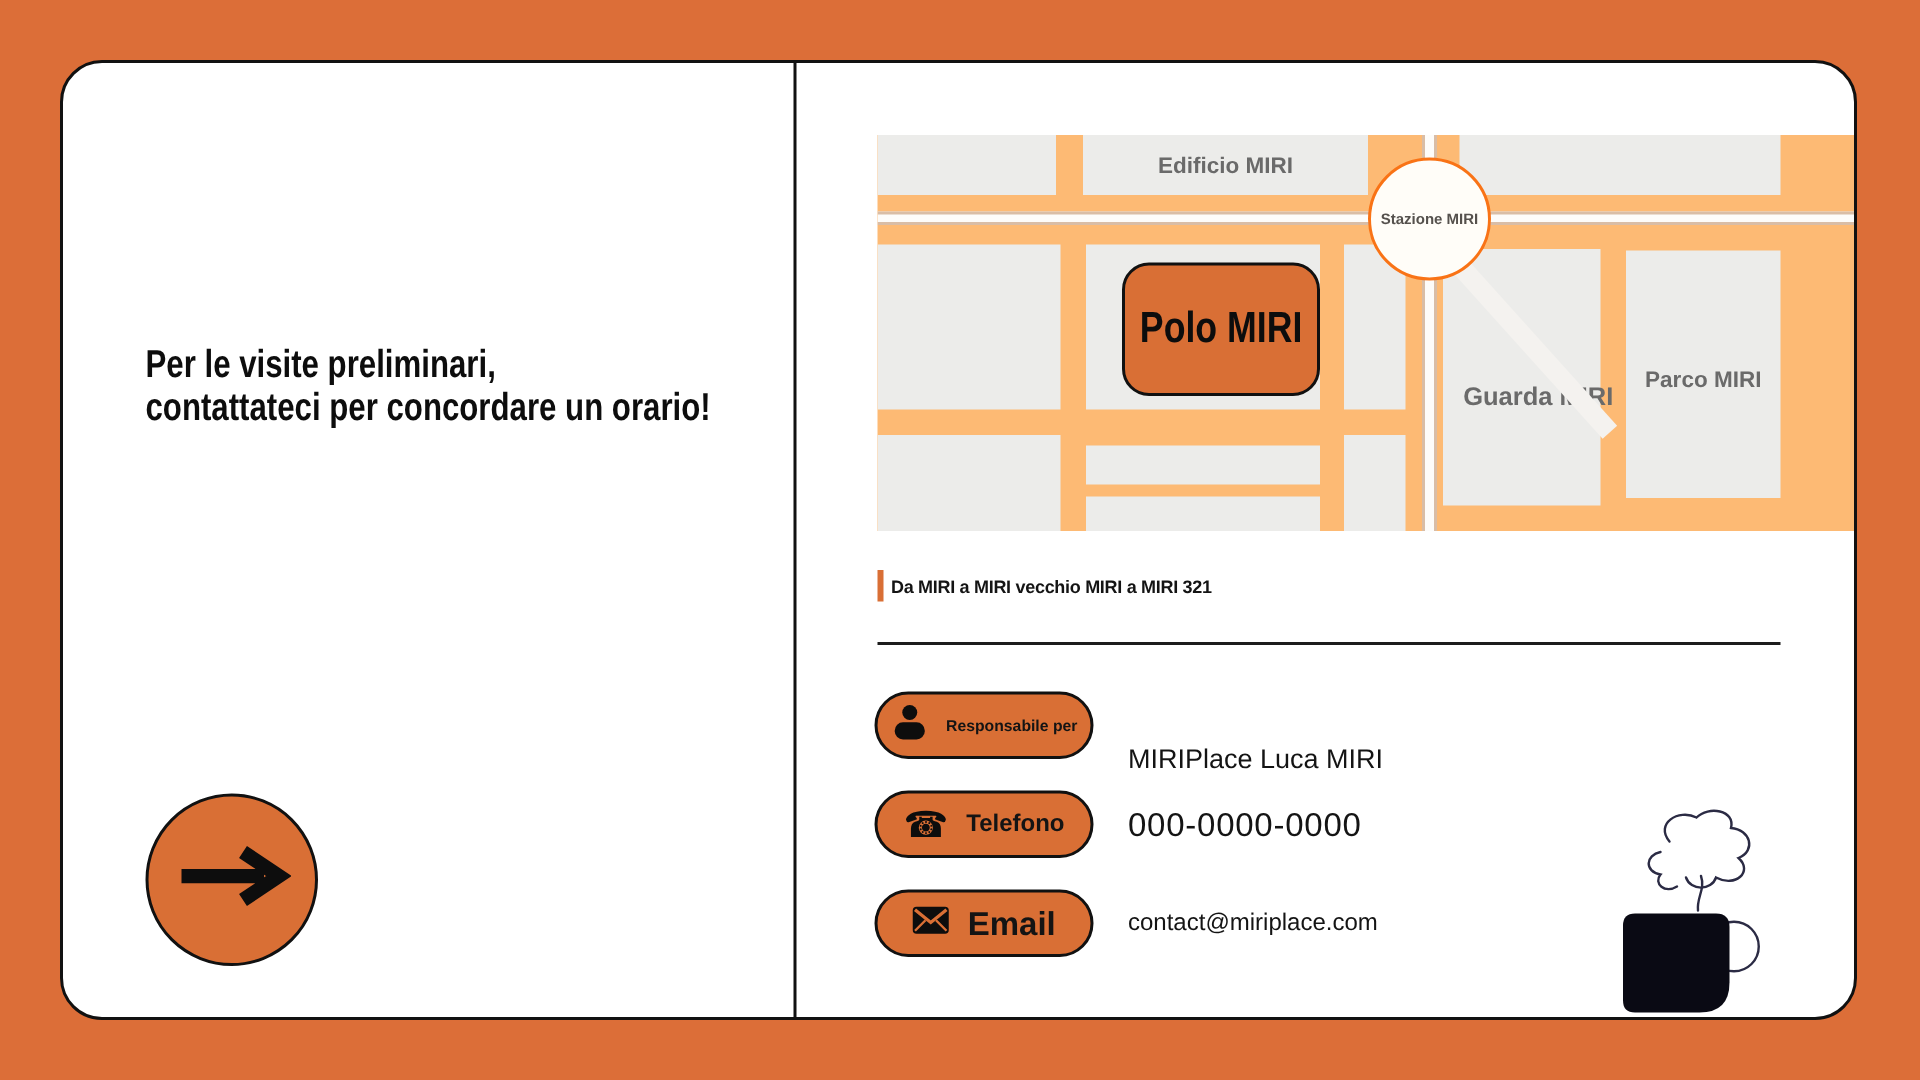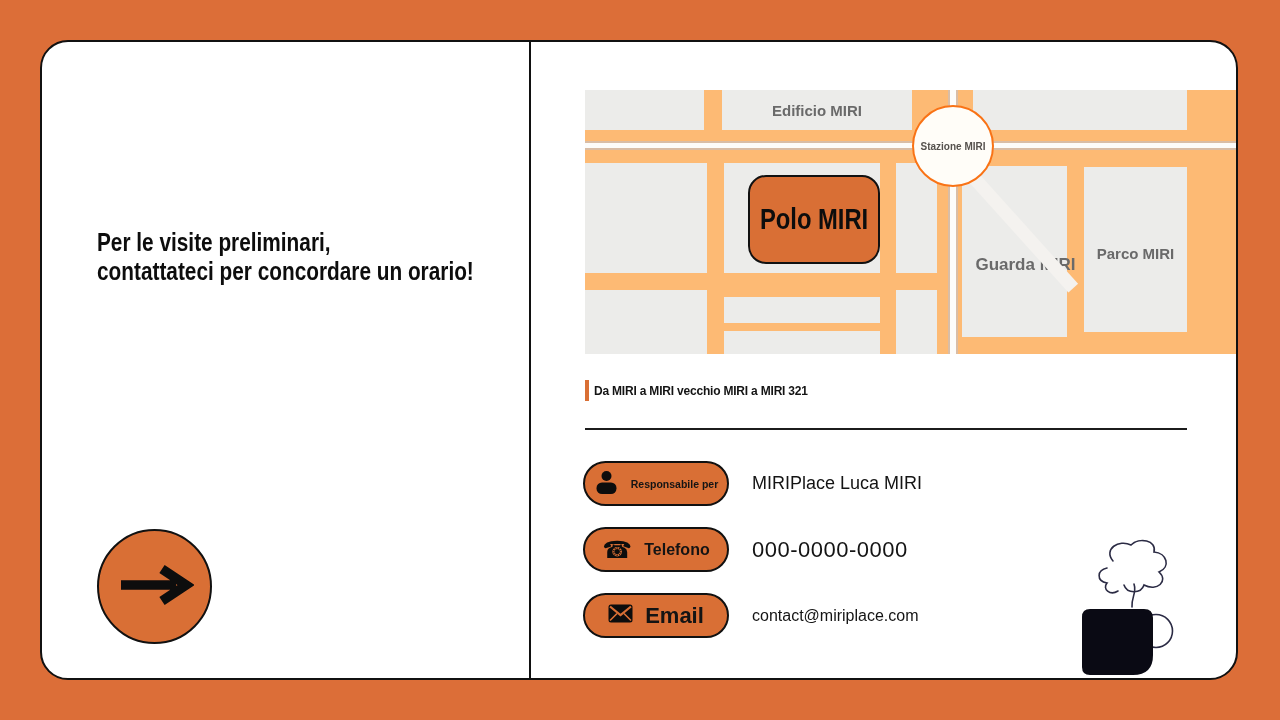--- a/index.html
+++ b/index.html
@@ -110,21 +110,21 @@
   .pill-label { font-weight: 700; color: #141414; white-space: nowrap; }
   .pill-1 .pill-label { font-size: 10.5px; }
   .pill-2 .pill-label { font-size: 16px; }
   .pill-3 .pill-label { font-size: 22px; }
   .phone-glyph { font-family: "DejaVu Sans", sans-serif; font-size: 24px; color: #0d0d0d; line-height: 1; }
   .contact-value {
     position: absolute; left: 710px; height: 45px;
     display: flex; align-items: center;
     color: #141414; white-space: nowrap;
   }
-  .val-1 { top: 419px; font-size: 18px; }
+  .val-1 { top: 442px; font-size: 18px; }
   .val-2 { top: 485px; font-size: 22px; letter-spacing: 0.5px; }
   .val-3 { top: 551px; font-size: 16px; }
 
   .mug { position: absolute; left: 1035px; bottom: 1px; width: 160px; height: 140px; }
 </style>
 </head>
 <body>
 
 <div class="card">
 

